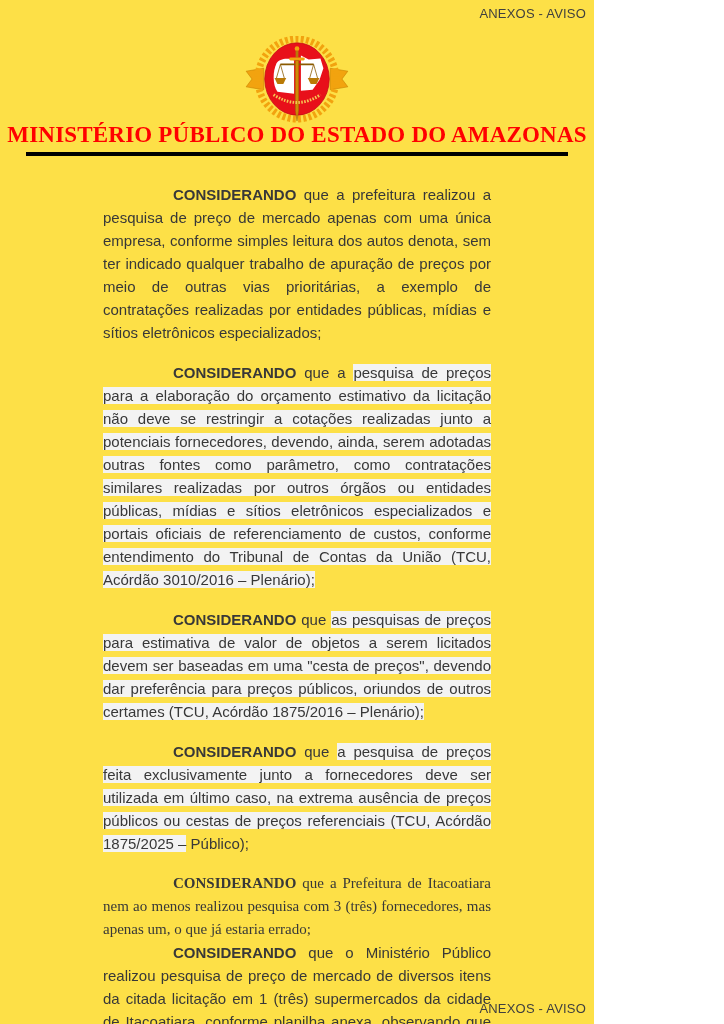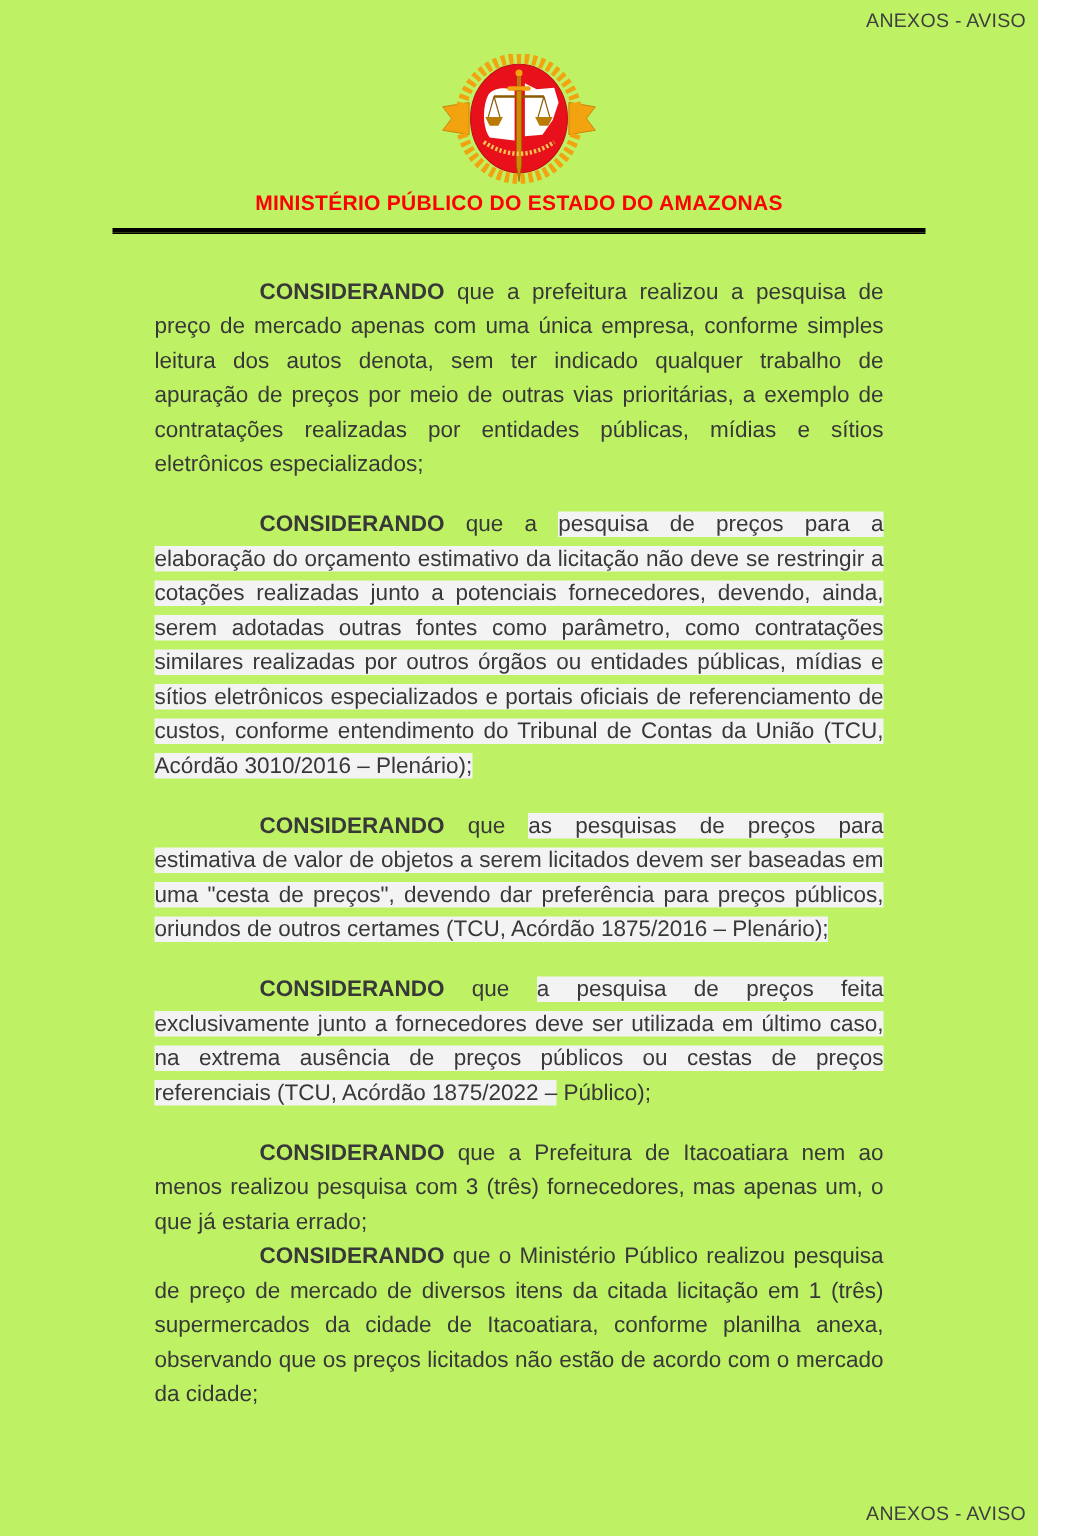--- a/index.html
+++ b/index.html
@@ -7,49 +7,49 @@
     --hl-color:#f3f3f3;
     --text-color:#383838;
     --note-color:#3f3f3f;
     --seal-red:#e8101a;
     --seal-gold:#f2a30f;
     --seal-gold-dark:#b97a06;
   }
   *{box-sizing:border-box;}
   html,body{margin:0;padding:0;background:#fff;}
   .page{
-    width:692px;height:1024px;position:relative;background:#bef264;overflow:hidden;
+    width:594px;height:1024px;position:relative;background:#fde047;overflow:hidden;
     font-family:"Liberation Sans","DejaVu Sans",sans-serif;
   }
   .header-note{
     position:absolute;top:6px;right:8px;
     font-size:13px;color:var(--note-color);letter-spacing:0.2px;
   }
   .footer-note{
     position:absolute;bottom:8px;right:8px;
     font-size:13px;color:var(--note-color);letter-spacing:0.2px;
   }
   .letterhead{padding-top:36px;text-align:center;}
   .seal{display:inline-block;vertical-align:top;}
   .title{
-    font-family:Liberation Sans, sans-serif;
+    font-family:Liberation Serif, serif;
     font-weight:bold;color:var(--title-color);
-    font-size:14px;line-height:22px;letter-spacing:0.2px;
+    font-size:23px;line-height:22px;letter-spacing:0.2px;
     margin:0;
   }
   .rule{
     width:542px;height:2px;margin:6px auto 0;
     border-top:3px solid #000;border-bottom:1px solid #000;
   }
   .doc-body{margin-top:27px;padding:0 103px;}
   .para{
     margin:0 0 17px;text-indent:70px;text-align:justify;
     font-size:15px;line-height:23px;color:var(--text-color);
   }
-  .para.tight{margin-bottom:0;}
+  .para.tight{margin-bottom:0;font-family:Liberation Serif, serif;}
   .lead{font-weight:bold;}
   .hl{background:var(--hl-color);}
   .seal .gold{fill:var(--seal-gold);}
   .seal .gold-dark{fill:var(--seal-gold-dark);}
   .seal .red-field{fill:var(--seal-red);}
 </style>
 </head>
 <body>
 
 <div class="page">
@@ -86,20 +86,20 @@
     </svg>
 
     <h1 class="title">MINISTÉRIO PÚBLICO DO ESTADO DO AMAZONAS</h1>
     <div class="rule"></div>
   </div>
 
   <div class="doc-body">
       <p class="para"><span class="lead">CONSIDERANDO</span><span> que a prefeitura realizou a pesquisa de preço de mercado apenas com uma única empresa, conforme simples leitura dos autos denota, sem ter indicado qualquer trabalho de apuração de preços por meio de outras vias prioritárias, a exemplo de contratações realizadas por entidades públicas, mídias e sítios eletrônicos especializados;</span></p>
       <p class="para"><span class="lead">CONSIDERANDO</span><span> que a </span><span class="hl">pesquisa de preços para a elaboração do orçamento estimativo da licitação não deve se restringir a cotações realizadas junto a potenciais fornecedores, devendo, ainda, serem adotadas outras fontes como parâmetro, como contratações similares realizadas por outros órgãos ou entidades públicas, mídias e sítios eletrônicos especializados e portais oficiais de referenciamento de custos, conforme entendimento do Tribunal de Contas da União (TCU, Acórdão 3010/2016 – Plenário);</span></p>
       <p class="para"><span class="lead">CONSIDERANDO</span><span> que </span><span class="hl">as pesquisas de preços para estimativa de valor de objetos a serem licitados devem ser baseadas em uma "cesta de preços", devendo dar preferência para preços públicos, oriundos de outros certames (TCU, Acórdão 1875/2016 – Plenário);</span></p>
-      <p class="para"><span class="lead">CONSIDERANDO</span><span> que </span><span class="hl">a pesquisa de preços feita exclusivamente junto a fornecedores deve ser utilizada em último caso, na extrema ausência de preços públicos ou cestas de preços referenciais (TCU, Acórdão 1875/2022 –</span><span> Público);</span></p>
+      <p class="para"><span class="lead">CONSIDERANDO</span><span> que </span><span class="hl">a pesquisa de preços feita exclusivamente junto a fornecedores deve ser utilizada em último caso, na extrema ausência de preços públicos ou cestas de preços referenciais (TCU, Acórdão 1875/2025 –</span><span> Público);</span></p>
       <p class="para tight"><span class="lead">CONSIDERANDO</span><span> que a Prefeitura de Itacoatiara nem ao menos realizou pesquisa com 3 (três) fornecedores, mas apenas um, o que já estaria errado;</span></p>
       <p class="para"><span class="lead">CONSIDERANDO</span><span> que o Ministério Público realizou pesquisa de preço de mercado de diversos itens da citada licitação em 1 (três) supermercados da cidade de Itacoatiara, conforme planilha anexa, observando que os preços licitados não estão de acordo com o mercado da cidade;</span></p>
     </div>
 
   <div class="footer-note">ANEXOS - AVISO</div>
 
 </div>
 
 </body></html>

